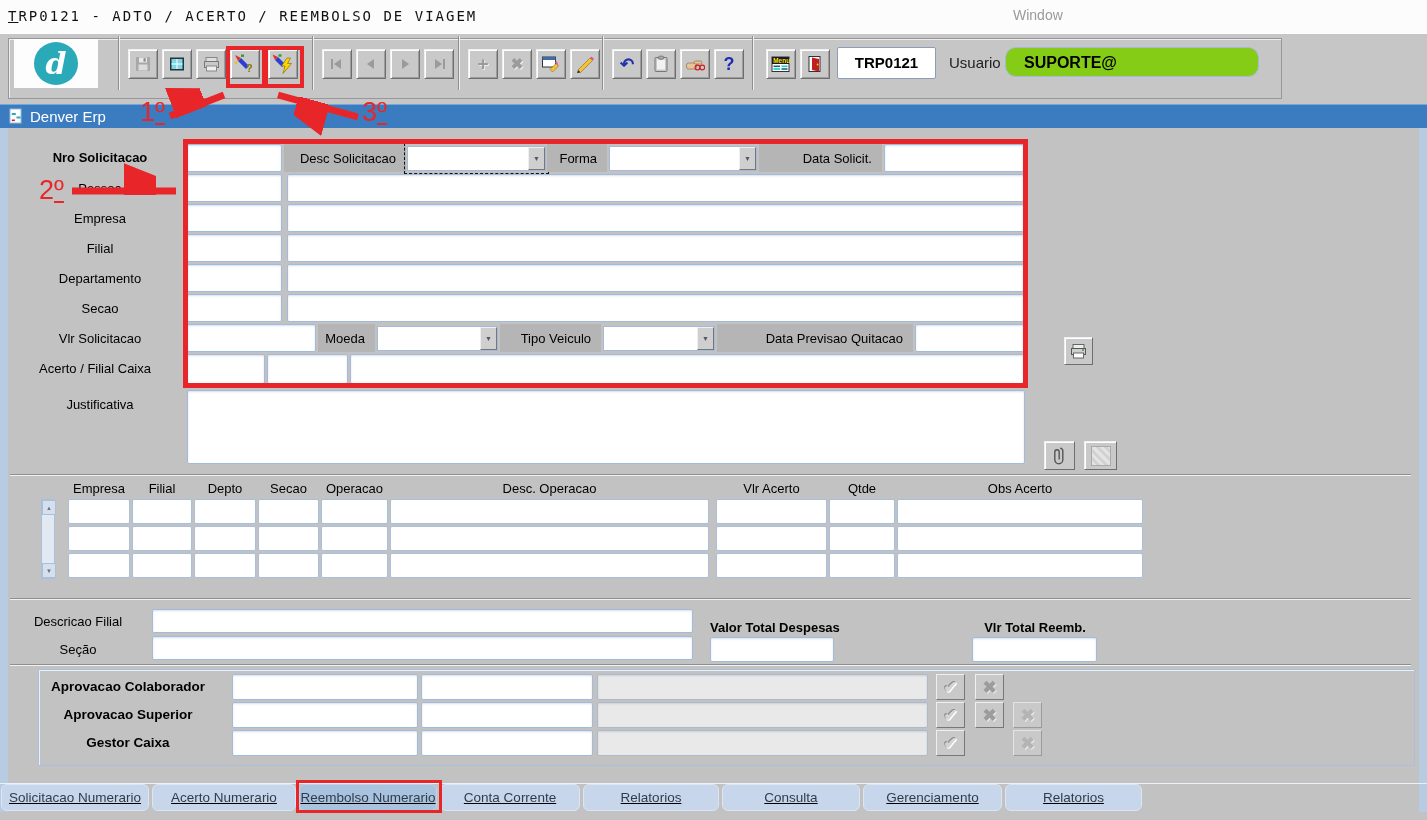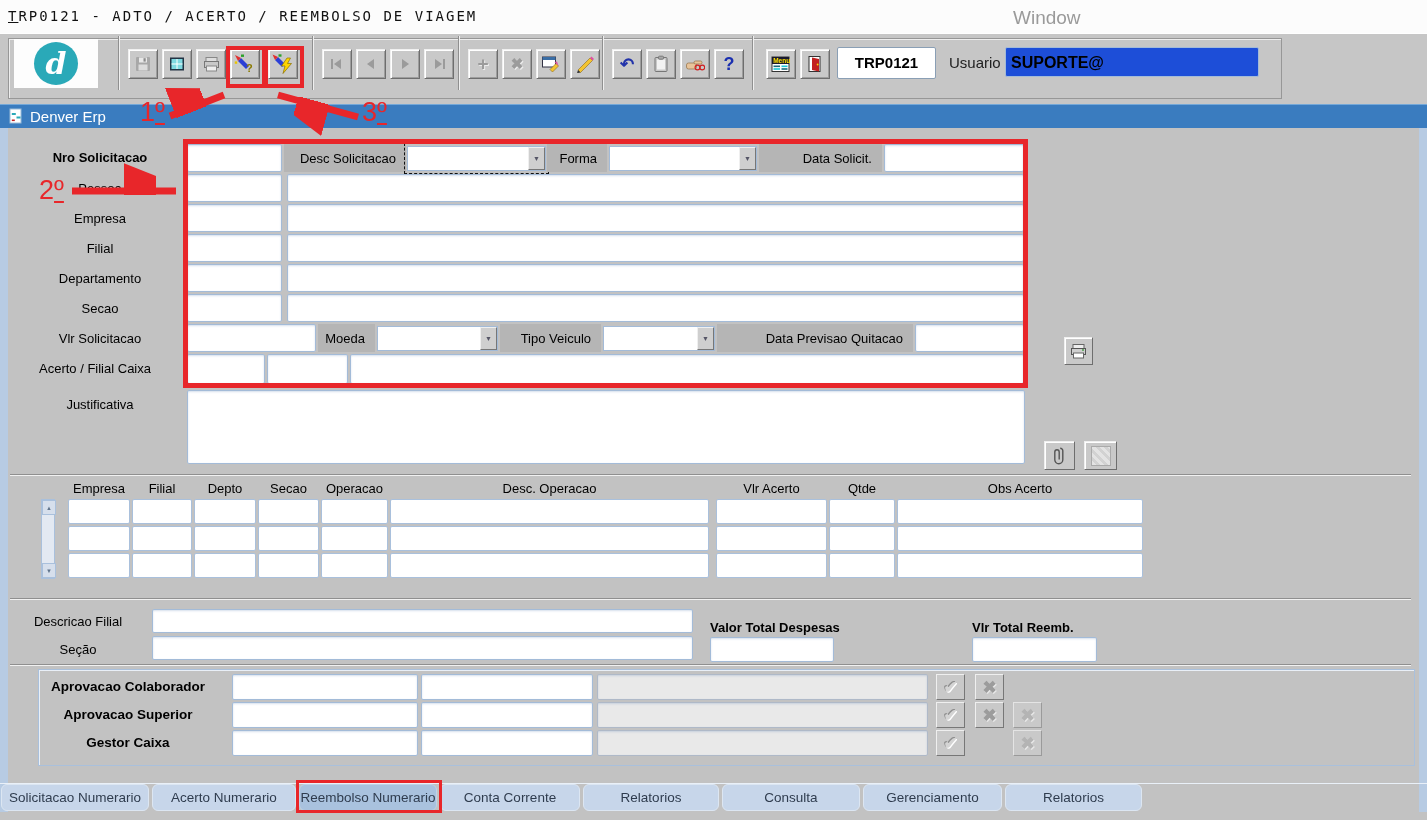--- a/index.html
+++ b/index.html
@@ -3,33 +3,33 @@
 <meta charset="utf-8">
 <style>
   html,body{margin:0;padding:0;}
   body{font-family:"Liberation Sans",sans-serif;background:#C2C2C2;}
   #screen{position:relative;width:1427px;height:820px;overflow:hidden;background:#C2C2C2;}
 
   
   #titlebar{position:absolute;left:0;top:0;width:1427px;height:33px;background:#FCFCFC;border-bottom:1px solid #E3E3E3;}
   .wtitle{position:absolute;left:8px;top:8px;font-family:"DejaVu Sans Mono",monospace;font-size:14px;letter-spacing:2px;color:#111;}
   .wtitle::first-letter{text-decoration:underline;}
-  .winmenu{position:absolute;left:1013px;top:7px;font-size:19px;color:#9A9A9A;}
+  .winmenu{position:absolute;left:1013px;top:7px;font-size:14px;color:#9A9A9A;}
 
   
   #toolbarzone{position:absolute;left:0;top:33px;width:1427px;height:71px;background:#C6C6C6;border-top:1px solid #fff;}
   .toolbox{position:absolute;left:8px;top:4px;width:1272px;height:59px;border:1px solid #979797;box-shadow:inset 1px 1px 0 #EDEDED;}
   .logo{position:absolute;left:14px;top:5px;width:84px;height:49px;background:#FDFDFD;display:flex;align-items:center;justify-content:center;}
   .logo-circle{width:44px;height:43px;border-radius:50%;background:#2AA9B8;color:#fff;display:flex;align-items:center;justify-content:center;font-family:"DejaVu Serif",serif;font-style:italic;font-weight:bold;font-size:30px;line-height:1;}
   .tbtn{position:absolute;top:15px;width:30px;height:30px;background:#C9C9C9;border:1px solid;border-color:#F0F0F0 #6E6E6E #6E6E6E #F0F0F0;box-shadow:inset 1px 1px 0 #fff,inset -1px -1px 0 #9D9D9D;display:flex;align-items:center;justify-content:center;box-sizing:border-box;}
   .tsep{position:absolute;top:2px;height:54px;width:0;border-left:1px solid #8F8F8F;border-right:1px solid #EFEFEF;}
   .glyph-dis{color:#9B9B9B;font-weight:bold;font-size:15px;text-shadow:1px 1px 0 #EDEDED;}
   .prog-box{position:absolute;left:837px;top:13px;width:97px;height:30px;background:#fff;border:1px solid #8A9FB5;border-radius:2px;font-weight:bold;font-size:15px;text-align:center;line-height:30px;}
   .usr-lbl{position:absolute;left:949px;top:20px;font-size:15px;color:#222;}
-  .usr-inp{position:absolute;left:1005px;top:13px;width:254px;height:30px;background:#1d4ed8;border:1px solid #A3BBD8;border-radius:2px;font-weight:bold;font-size:16px;line-height:30px;padding-left:5px;box-sizing:border-box;}
+  .usr-inp{position:absolute;left:1005px;top:13px;width:254px;height:30px;background:#84cc16;border:1px solid #A3BBD8;border-radius:11px;font-weight:bold;font-size:16px;line-height:30px;padding-left:18px;box-sizing:border-box;}
 
   
   #mdibar{position:absolute;left:0;top:104px;width:1427px;height:24px;background:var(--mdi-titlebar,#3A7CBF);border-top:1px solid #74A8D8;}
   #mdibar .t{position:absolute;left:30px;top:3px;color:#fff;font-size:15px;}
   .frame-l{position:absolute;left:0;top:128px;width:8px;height:684px;background:#B7CBE3;}
   .frame-r{position:absolute;left:1419px;top:128px;width:8px;height:684px;background:#B7CBE3;}
   #panel{position:absolute;left:8px;top:128px;width:1411px;height:684px;background:var(--panel-gray,#C2C2C2);}
 
   
   .lbl{position:absolute;font-size:13px;color:#000;text-align:center;}
@@ -50,21 +50,21 @@
 
   
   .appanel{position:absolute;left:38px;top:669px;width:1377px;height:97px;border:1px solid #A9C0DC;box-shadow:inset 1px 1px 0 #E9EFF7;box-sizing:border-box;}
   .chk,.xbtn{position:absolute;width:29px;height:26px;background:#C9C9C9;border:1px solid;border-color:#EFEFEF #777 #777 #EFEFEF;display:flex;align-items:center;justify-content:center;font-size:17px;font-weight:bold;box-sizing:border-box;}
   .chk{color:#D4D4D4;text-shadow:1px 1px 0 #fff,-1px -1px 0 #8F8F8F;}
   .xbtn{color:#9C9C9C;text-shadow:1px 1px 0 #E9E9E9;}
   .xbtn.lt{color:#B4B4B4;border-color:#E4E4E4 #9A9A9A #9A9A9A #E4E4E4;}
 
   
   #tabline{position:absolute;left:0;top:783px;width:1427px;height:0;border-top:1px solid #E9F0F8;}
-  #tabs{position:absolute;left:1px;top:784px;height:27px;display:flex;gap:3px;}
+  #tabs{position:absolute;left:1px;top:784px;height:27px;display:flex;gap:3px;text-decoration:underline;}
   .tab{height:27px;background:var(--tab-bg,#C7D6EA);border:1px solid #DCE6F2;border-radius:6px;display:flex;align-items:center;justify-content:center;font-size:13.5px;color:#2F3C4E;box-sizing:border-box;}
   .tab.sel{background:var(--tab-selected,#A9C2DE);border-color:#BFD2E6;}
 
   
   .redbox{position:absolute;border:4px solid var(--annotation-red,#E8262A);pointer-events:none;z-index:60;box-sizing:border-box;}
   .redbox.thick{border-width:5px;}
   .redbox.thin{border-width:3px;}
   .anno{position:absolute;color:var(--annotation-red,#E8262A);font-size:27px;z-index:61;line-height:1;}
   .anno .ord{text-decoration:underline;}
   #anno-svg{position:absolute;left:0;top:0;z-index:60;pointer-events:none;}
@@ -360,21 +360,21 @@
     <div class="cell" style="left:829px;top:553px;width:66px"></div>
     <div class="cell" style="left:897px;top:553px;width:246px"></div>
   </div>
 
   <div class="lbl" style="left:8px;top:614px;width:140px">Descricao Filial</div>
   <div class="inp" style="left:152px;top:609px;width:541px;height:24px"></div>
   <div class="lbl" style="left:8px;top:642px;width:140px">Seção</div>
   <div class="inp" style="left:152px;top:636px;width:541px;height:24px"></div>
   <div class="lbl blbl" style="left:710px;top:620px;width:140px;text-align:left">Valor Total Despesas</div>
   <div class="inp" style="left:710px;top:637px;width:124px;height:25px"></div>
-  <div class="lbl blbl" style="left:972px;top:620px;width:126px;text-align:left">Vlr Total Reemb.</div>
+  <div class="lbl blbl" style="left:972px;top:620px;width:126px;text-align:center">Vlr Total Reemb.</div>
   <div class="inp" style="left:972px;top:637px;width:125px;height:25px"></div>
 
   <div class="appanel"></div>
 
   <div class="lbl blbl" style="left:28px;top:679px;width:200px;font-size:13.5px">Aprovacao Colaborador</div>
   <div class="inp" style="left:232px;top:674px;width:186px;height:26px"></div>
   <div class="inp" style="left:421px;top:674px;width:172px;height:26px"></div>
   <div class="inp dis" style="left:597px;top:674px;width:331px;height:26px"></div>
   <div class="chk" style="left:936px;top:674px">
       <span>✔</span>

